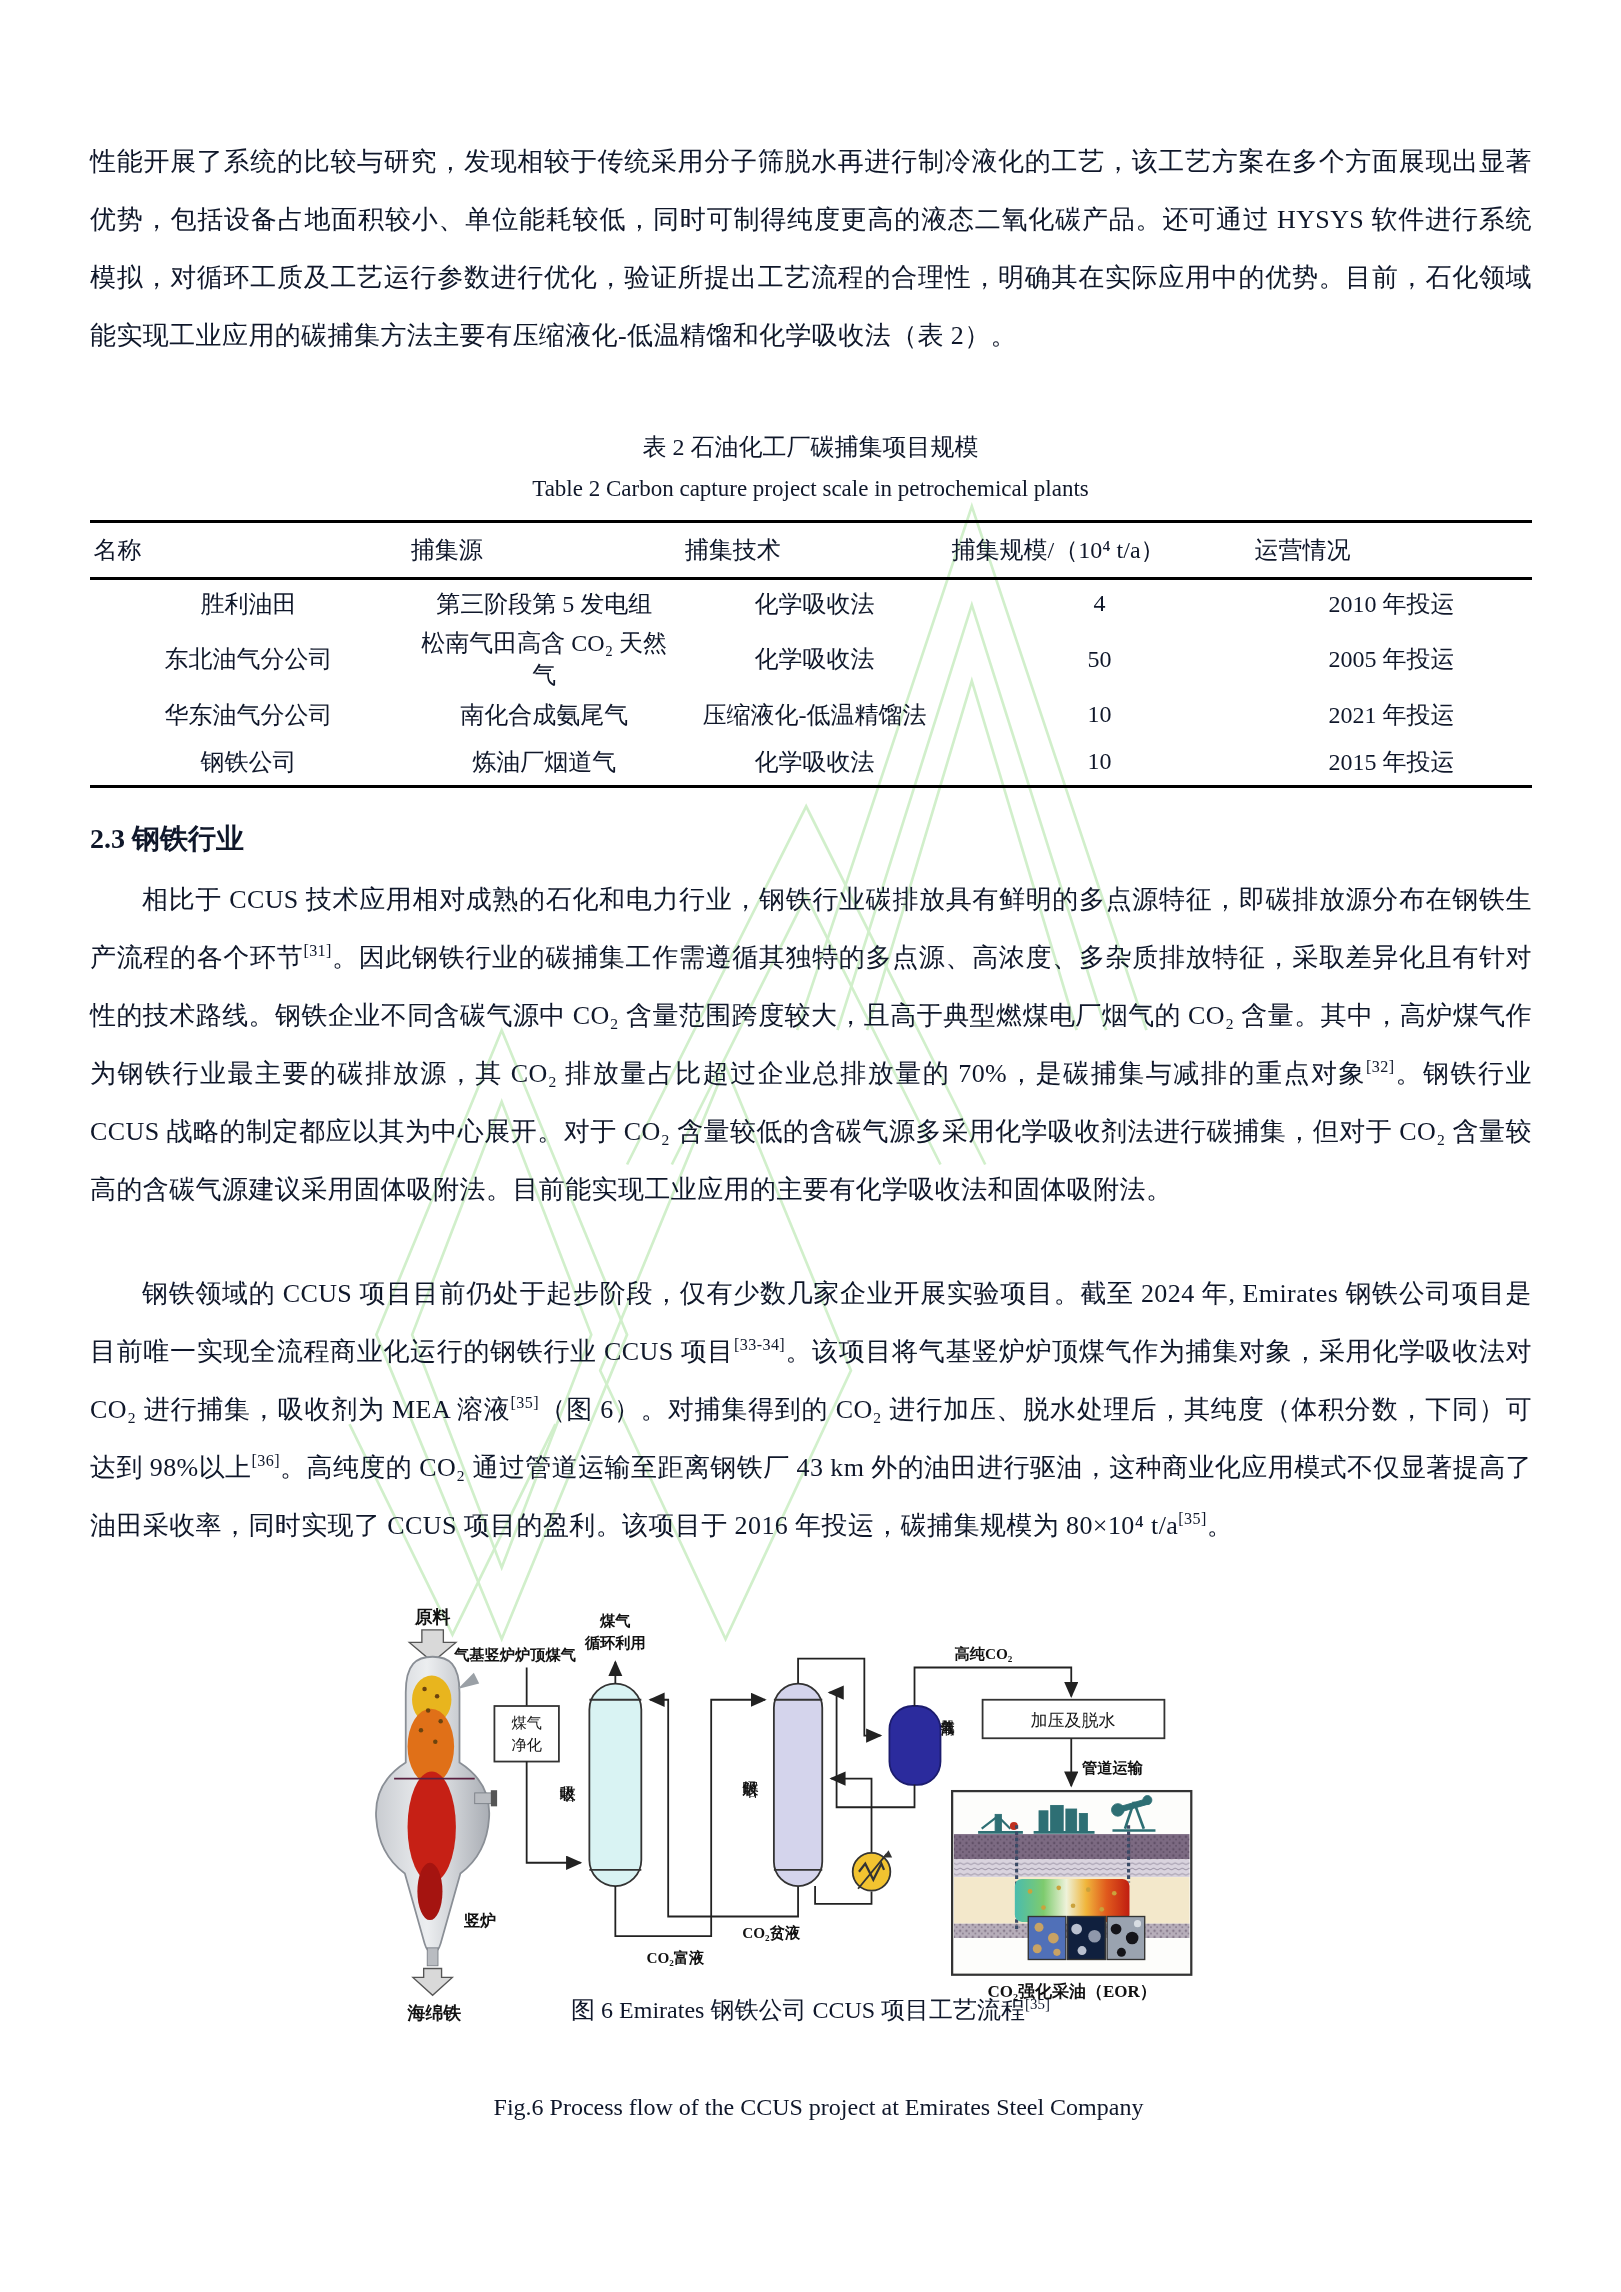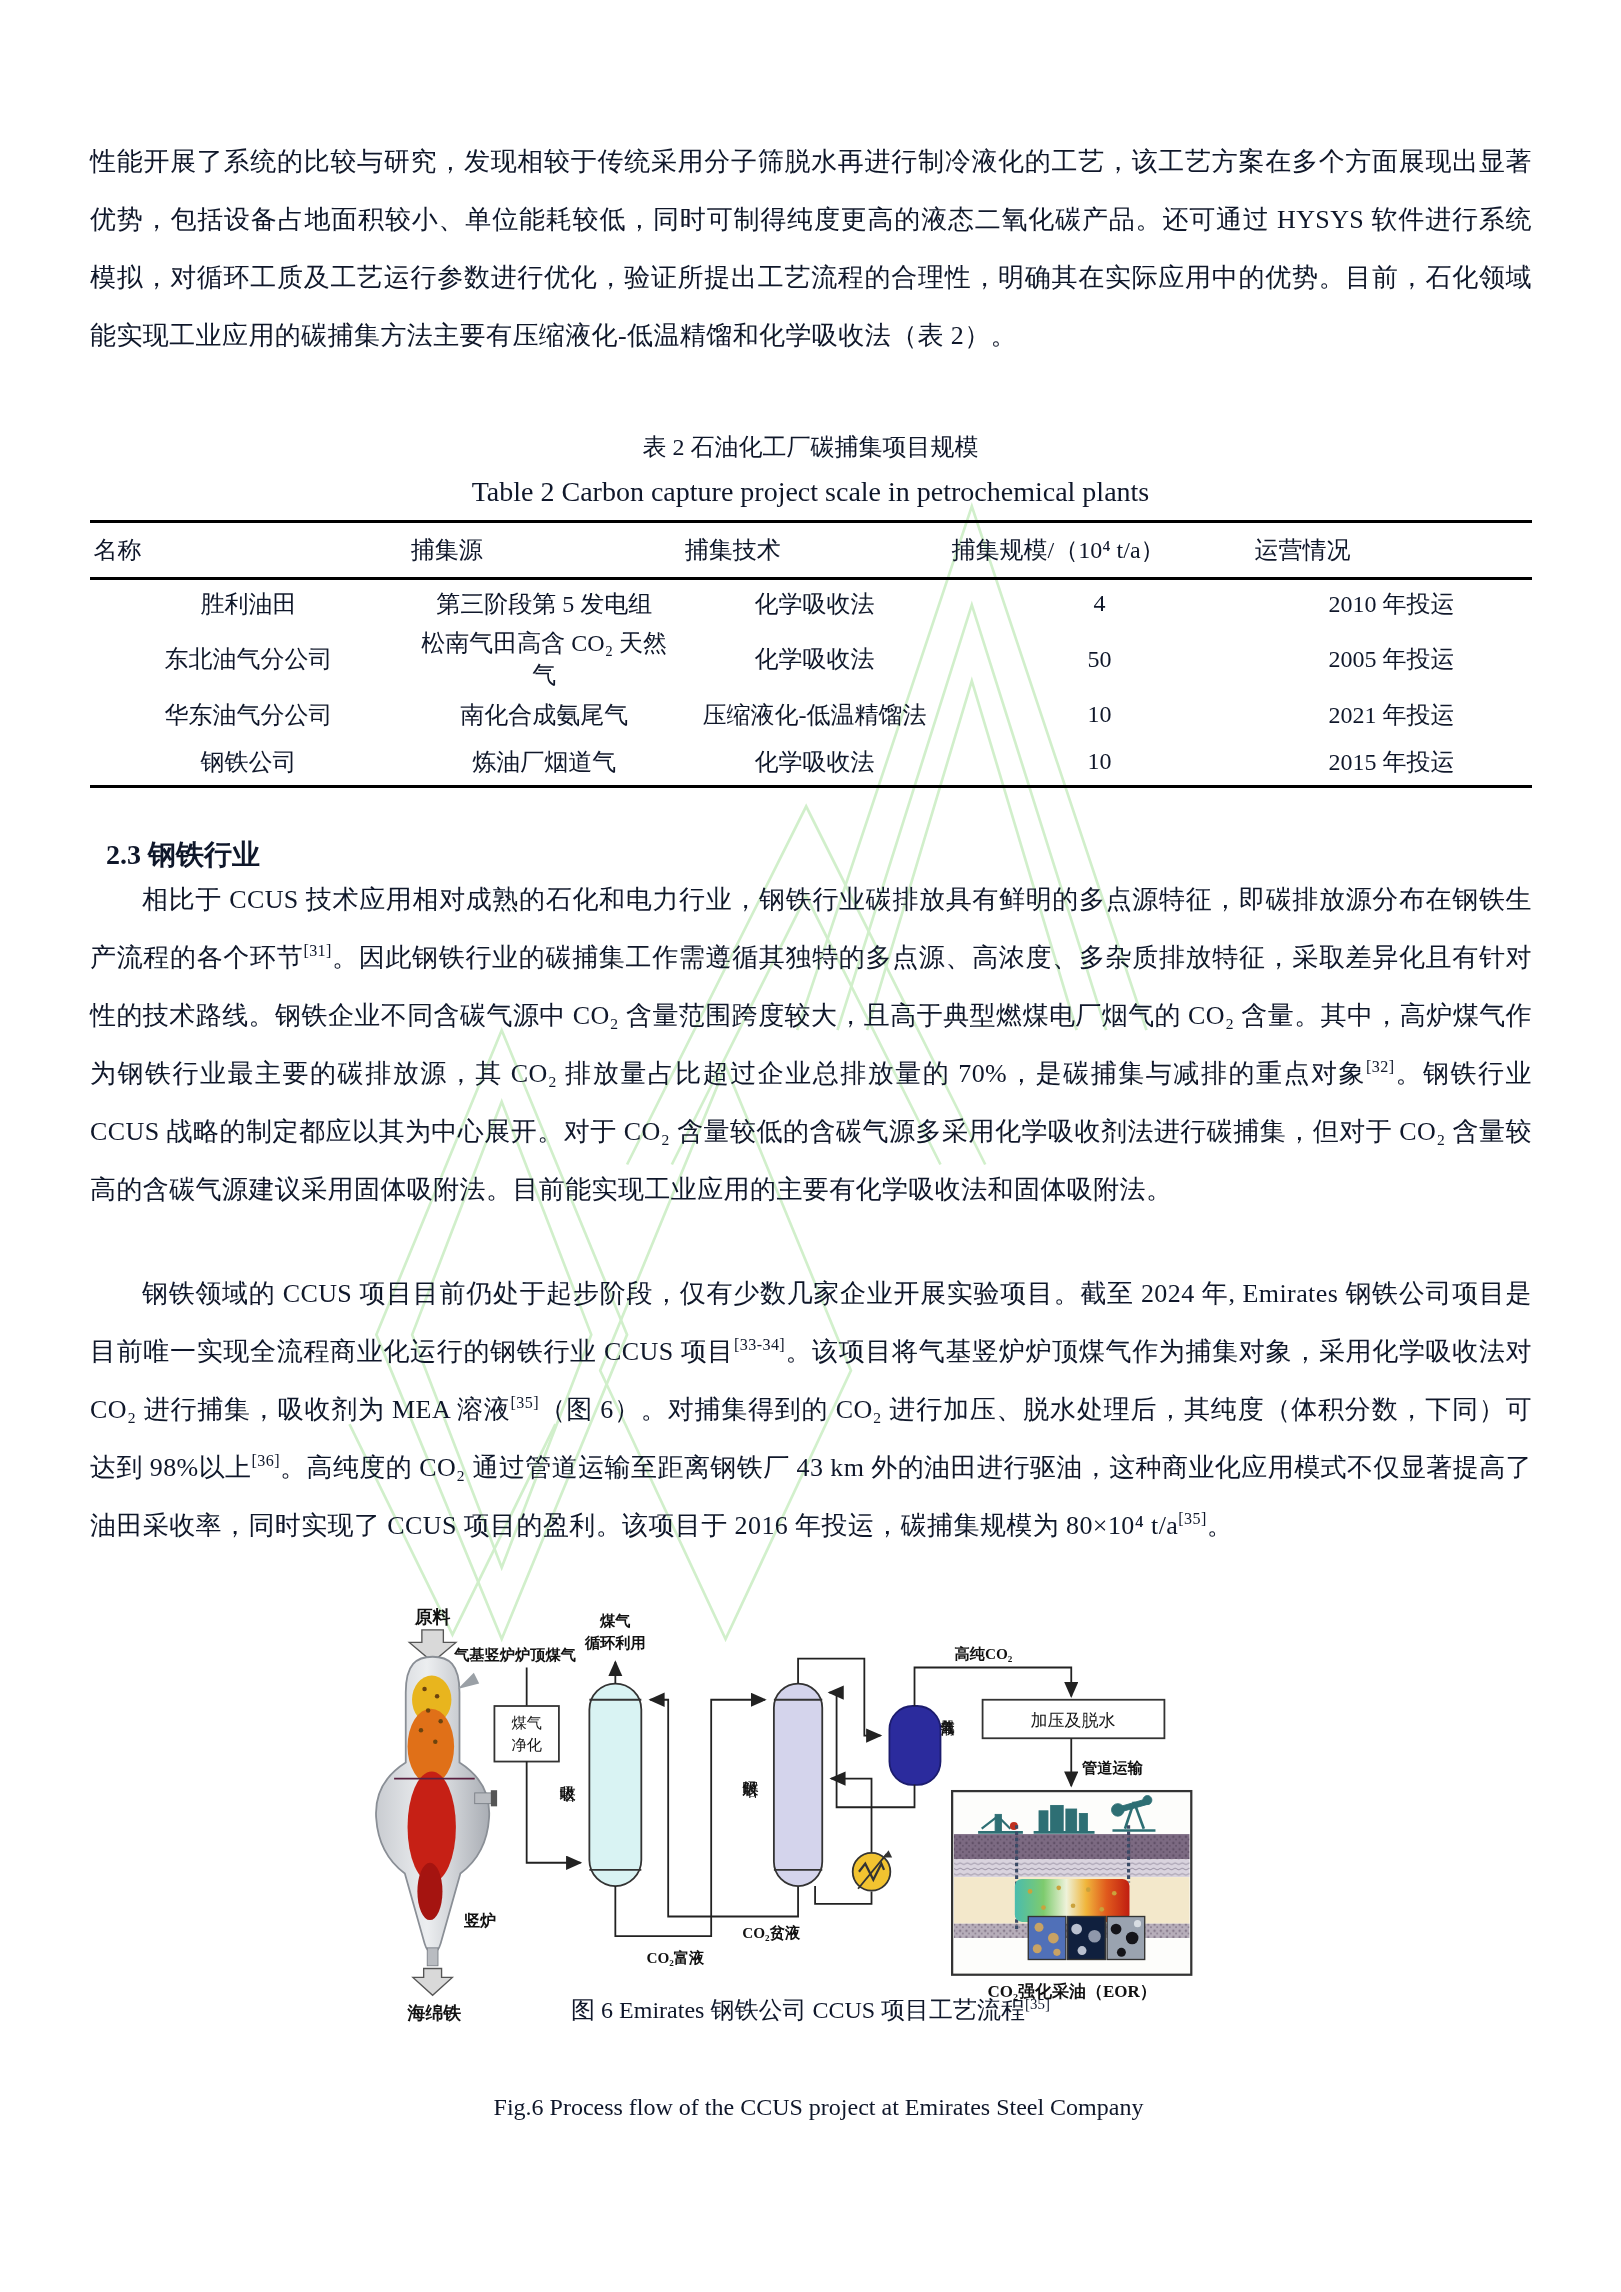--- a/index.html
+++ b/index.html
@@ -4,24 +4,24 @@
 <style>
   html,body{margin:0;padding:0;background:#888;}
   #page{position:relative;width:1621px;height:2293px;background:#ffffff;overflow:hidden;
         font-family:"Liberation Serif","DejaVu Serif",serif;color:#0f172a;}
   .para{position:absolute;left:90px;width:1442px;font-size:26px;line-height:58px;
         text-align:justify;letter-spacing:0.4px;}
   .indent{text-indent:52px;}
   sup{font-size:0.62em;vertical-align:super;line-height:0;}
   .caption{position:absolute;left:0;width:1621px;text-align:center;}
   .cap-zh{top:431px;font-size:24px;}
-  .cap-en{top:476px;font-size:28px;}
+  .cap-en{top:476px;font-size:23px;}
   .fig-cap-zh{top:1994px;font-size:24px;}
   .fig-cap-en{top:2094px;font-size:24px;padding-left:8px;}
-  h2.sec{position:absolute;left:90px;top:820px;margin:16px;font-size:28px;font-weight:bold;}
+  h2.sec{position:absolute;left:90px;top:820px;margin:0;font-size:28px;font-weight:bold;}
   table.t2{position:absolute;top:520px;left:90px;width:1442px;border-collapse:collapse;
            border-top:3.6px solid #000;border-bottom:3.6px solid #000;font-size:24px;}
   table.t2 th{font-weight:normal;border-bottom:3.6px solid #000;height:54px;text-align:left;padding:0 3.6px;}
   table.t2 td{height:47px;text-align:center;padding:0 3.6px;}
   .wm{position:absolute;left:224px;top:475px;z-index:0;}
   .content{position:relative;z-index:1;}
   #figsvg{position:absolute;left:206px;top:1603px;z-index:1;}
   svg text{font-family:"Liberation Serif","DejaVu Serif",serif;fill:#111;}
 </style>
 </head>

